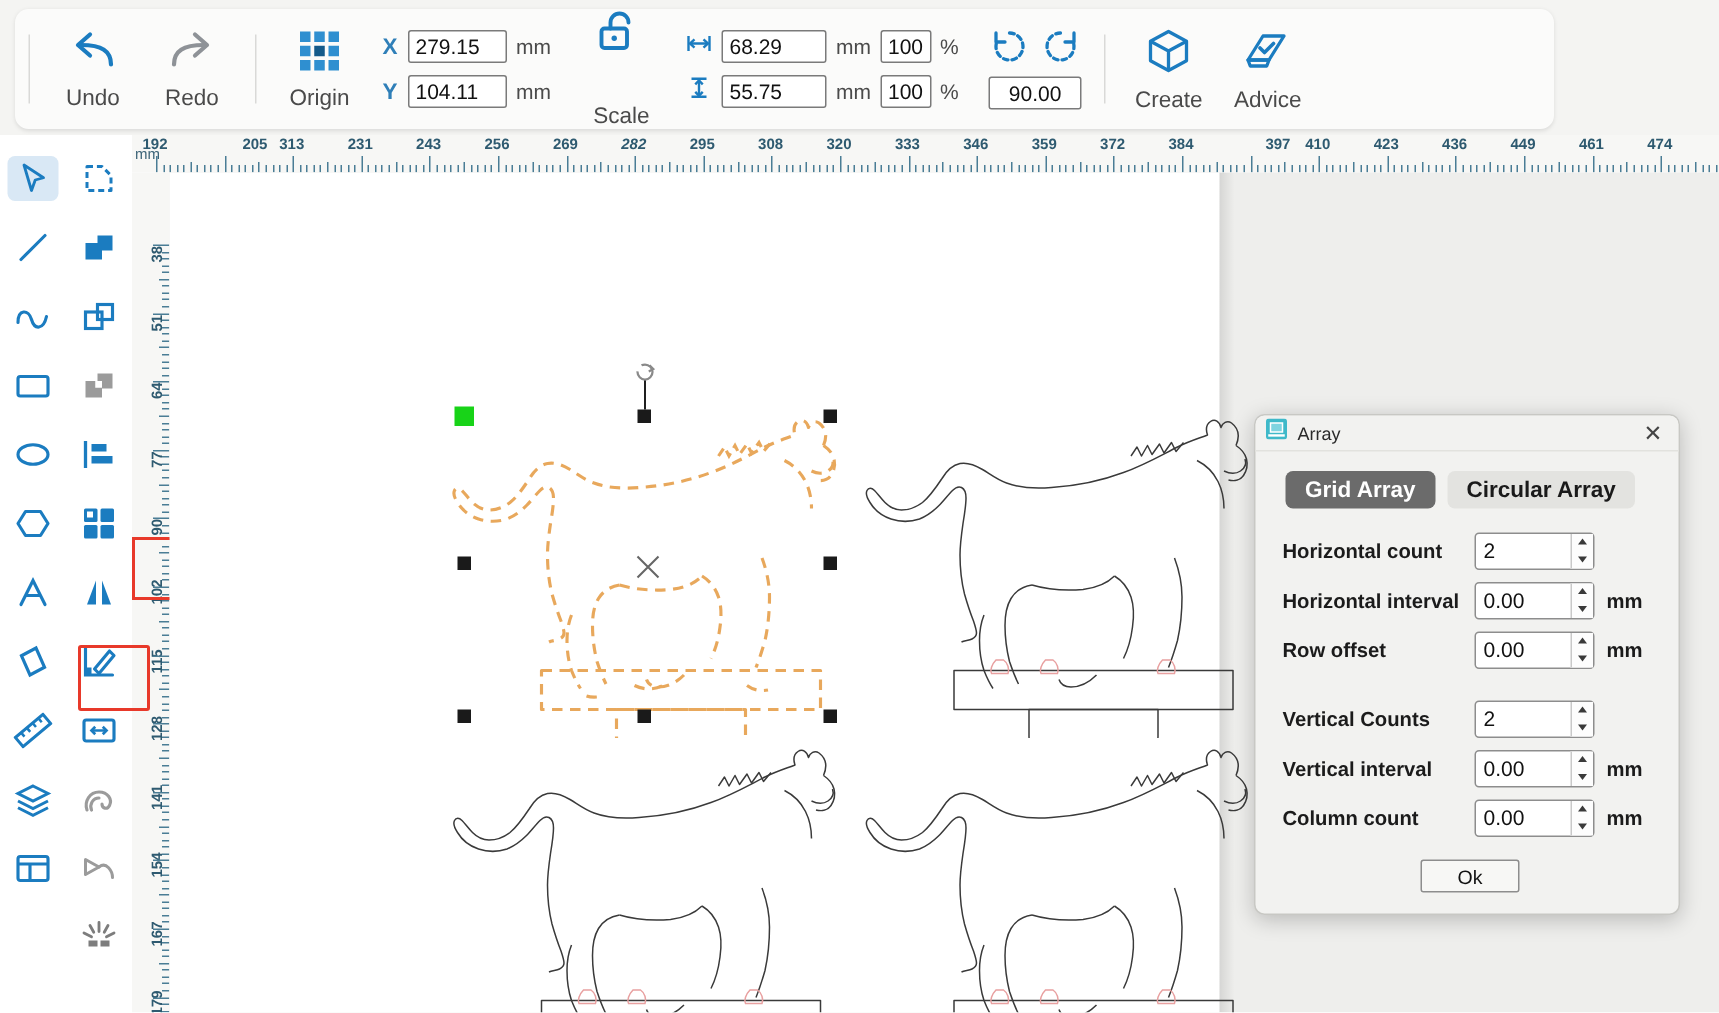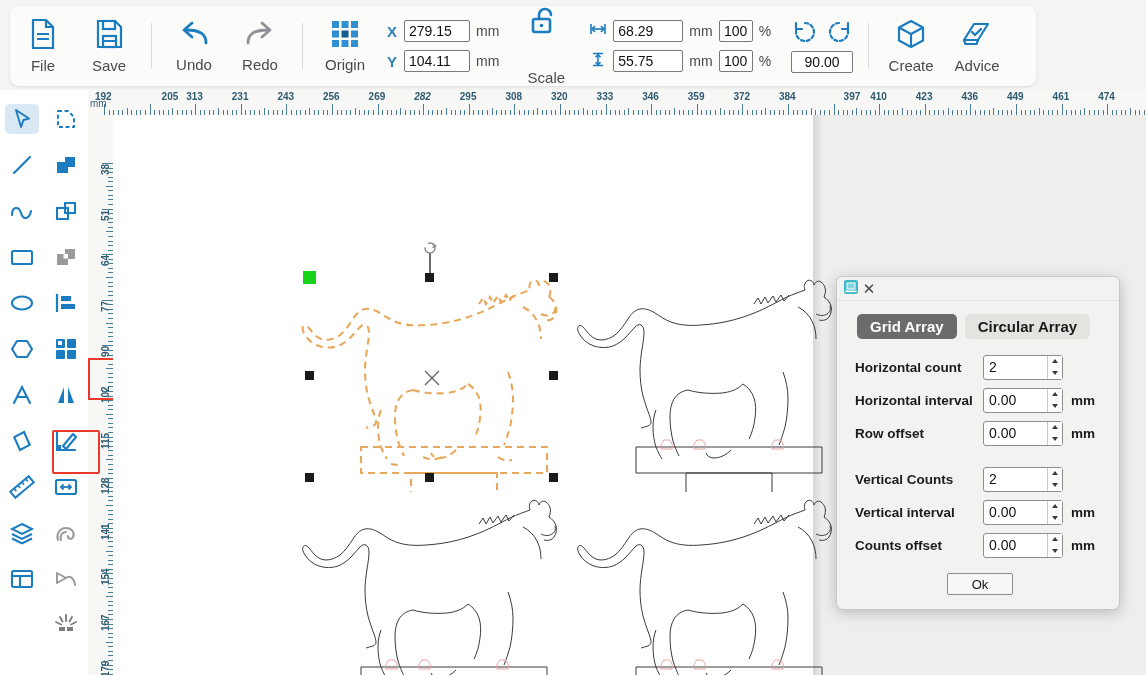--- a/index.html
+++ b/index.html
@@ -165,43 +165,20 @@
     display:flex; align-items:center; justify-content:center;
     font-size:13px; color:#111; cursor:pointer;
   }
 </style>
 </head>
 <body>
 
 <div id="topbar">
   <div id="topbar-card">
 
-    <div class="tb-group">
-      <div class="tb-btn">
-        <span class="ico">
-          <svg width="30" height="32" viewBox="0 0 30 32">
-              <path d="M5 2h13l7 7v21H5z" fill="none" stroke="#1b7cc0" stroke-width="2.2"></path>
-              <path d="M18 2v7h7" fill="none" stroke="#1b7cc0" stroke-width="2.2"></path>
-              <path d="M9 16h12M9 21h12" stroke="#1b7cc0" stroke-width="2.2"></path>
-            </svg>
-        </span>
-        <span class="lbl">File</span>
-      </div>
-      <div class="tb-btn">
-        <span class="ico">
-          <svg width="30" height="32" viewBox="0 0 30 32">
-              <path d="M4 3h17l6 6v20H4z" fill="none" stroke="#1b7cc0" stroke-width="2.2"></path>
-              <rect x="9" y="3" width="12" height="8" fill="none" stroke="#1b7cc0" stroke-width="2.2"></rect>
-              <rect x="9" y="18" width="13" height="11" fill="none" stroke="#1b7cc0" stroke-width="2.2"></rect>
-              <path d="M9 23h13" stroke="#1b7cc0" stroke-width="2"></path>
-            </svg>
-        </span>
-        <span class="lbl">Save</span>
-      </div>
-    </div>
 
     <div class="tb-sep"></div>
 
     <div class="tb-group">
       <div class="tb-btn">
         <span class="ico">
           <svg width="38" height="30" viewBox="0 0 38 30">
               <path d="M31 24c0-9-6-13-20-13" fill="none" stroke="#1b7cc0" stroke-width="2.8" stroke-linecap="round"></path>
               <path d="M17 4l-8 7 8 7" fill="none" stroke="#1b7cc0" stroke-width="2.8" stroke-linecap="round" stroke-linejoin="round"></path>
             </svg>
@@ -1055,20 +1032,21 @@
 <div id="dialog">
   <div id="dlg-title">
     <span>
       <svg width="14" height="14" viewBox="0 0 14 14">
           <rect x="0" y="0" width="14" height="14" rx="2" fill="#3fb9c9"></rect>
           <rect x="2.5" y="2.5" width="9" height="7" fill="#ffffff"></rect>
           <rect x="3.5" y="3.5" width="7" height="5" fill="#7fd4e0"></rect>
           <rect x="1.5" y="10.5" width="11" height="1.6" fill="#ffffff"></rect>
         </svg>
     </span>
+    <span class="t">Array</span>
     <span id="dlg-close">✕</span>
   </div>
 
   <div id="dlg-body">
     <div class="tabs">
       <div class="tab active">Grid Array</div>
       <div class="tab inactive">Circular Array</div>
     </div>
 
     <div class="drow">
@@ -1147,21 +1125,21 @@
             </div>
           <div>
               <i class="arrowdn"></i>
             </div>
         </span>
       </div>
       <span class="dunit">mm</span>
     </div>
 
     <div class="drow">
-      <span class="dlabel">Counts offset</span>
+      <span class="dlabel">Column count</span>
       <div class="spin">
         <span class="val">0.00</span>
         <span class="spinbtns">
           <div>
               <i class="arrowup"></i>
             </div>
           <div>
               <i class="arrowdn"></i>
             </div>
         </span>

